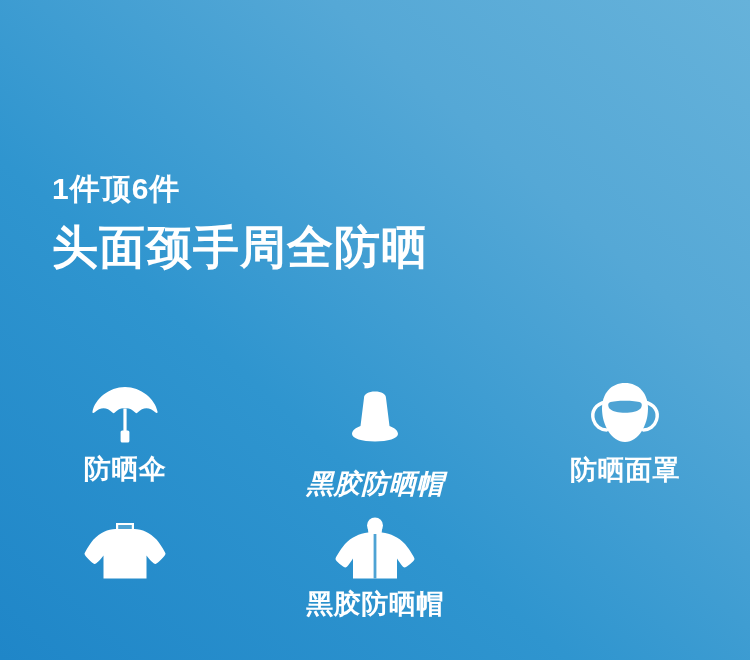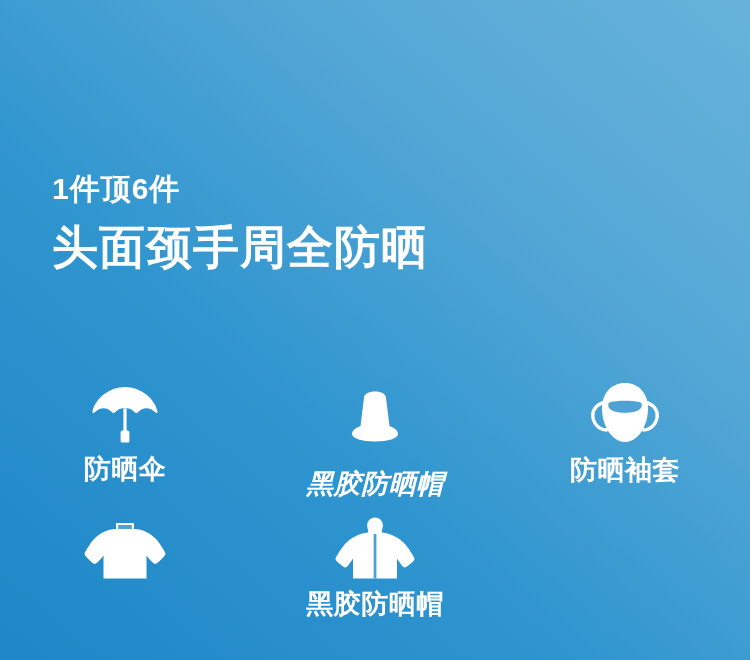--- a/index.html
+++ b/index.html
@@ -149,21 +149,21 @@
             C53.5 62 63 45 63 28.5
             C63 13.5 54 3 40 3 Z"></path>
 
           <path fill="#4ea3d4" d="M24.5 22.5
             C30 20.2 50 20.2 55.5 22.5
             C57.2 23.3 57.2 26.5 55.5 28.4
             C50 34.2 30 34.2 24.5 28.4
             C22.8 26.5 22.8 23.3 24.5 22.5 Z"></path>
         </svg>
       </div>
-      <div class="cell-label">防晒袖套</div>
+      <div class="cell-label">防晒面罩</div>
     </div>
 
     <div class="cell cell-sweater">
       <div class="icon-box">
         <svg width="82" height="60" viewBox="0 0 82 60" aria-hidden="true">
 
           <path fill="#ffffff" d="M32 2 L50 2 L50 9.5 L32 9.5 Z"></path>
           <path fill="#4ea3d4" d="M34.2 4 L47.8 4 L47.8 8.2 L34.2 8.2 Z"></path>
 
           <path fill="#ffffff" d="M31.5 8

